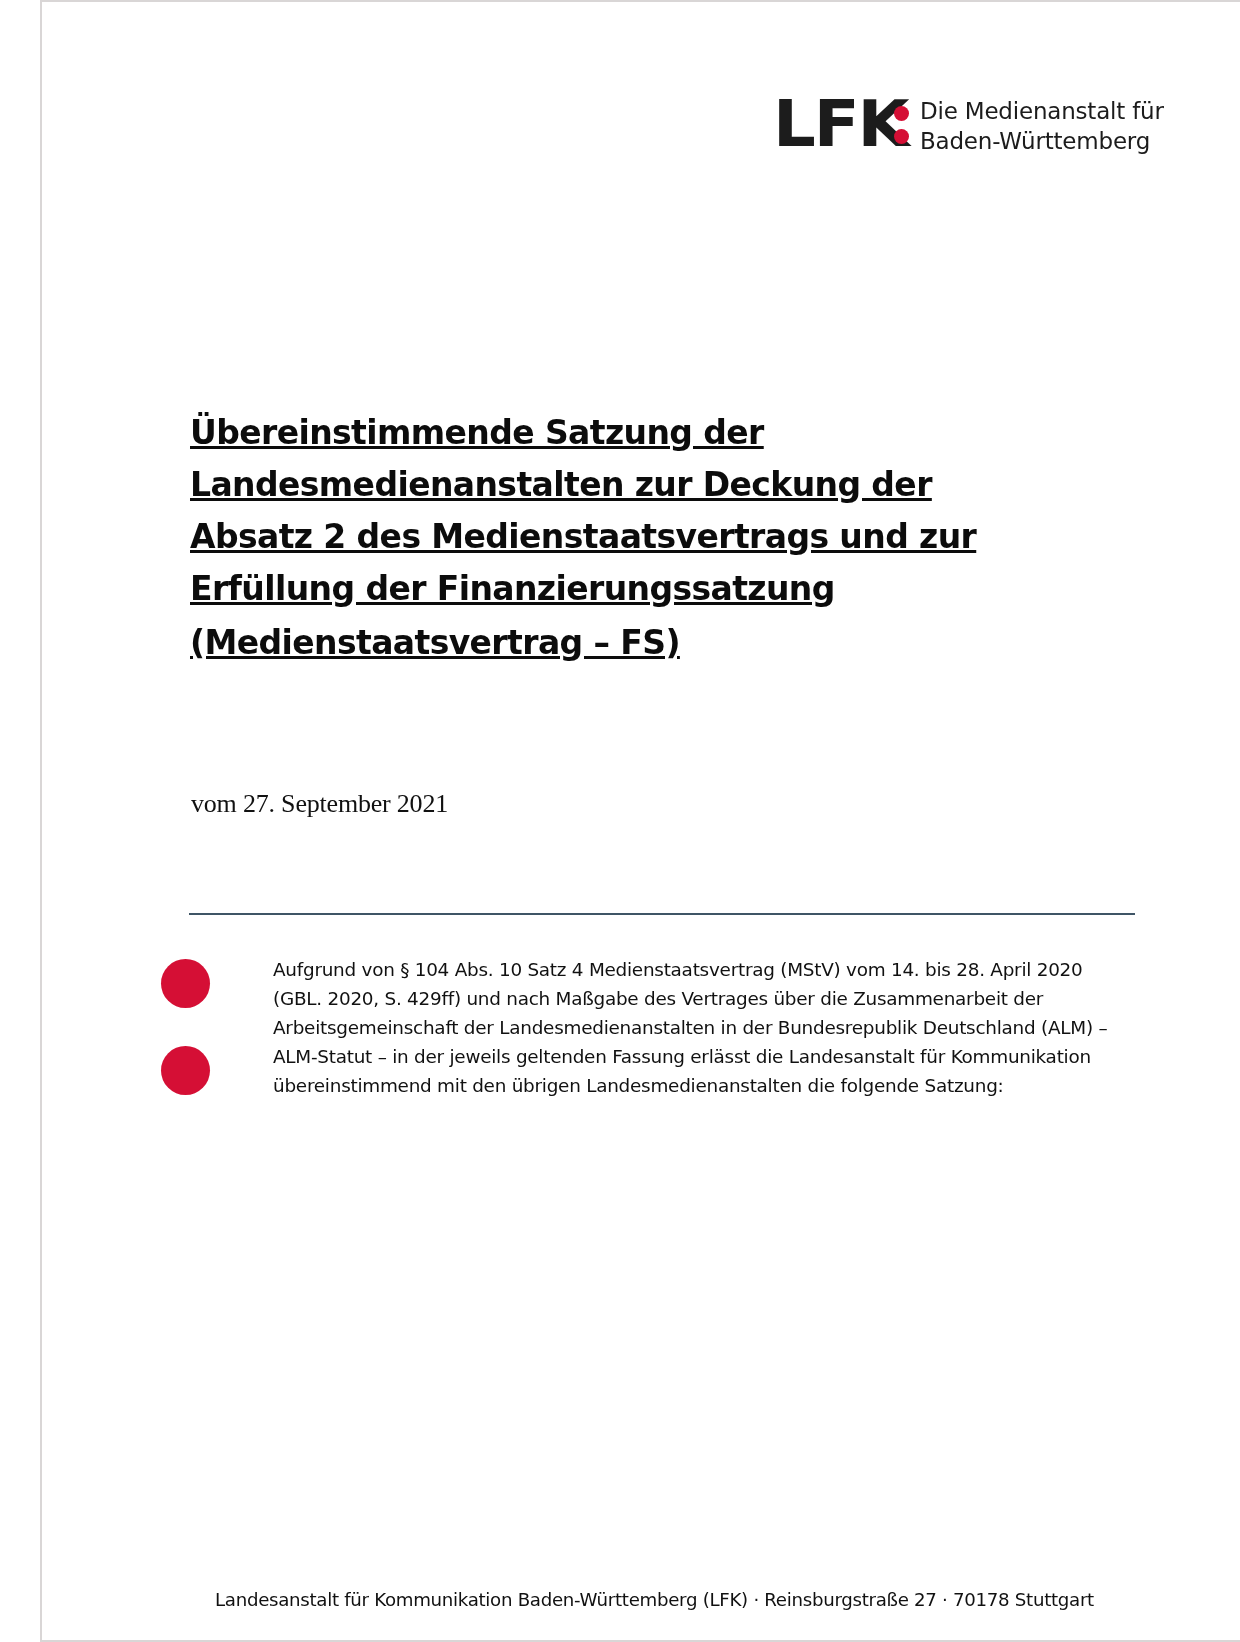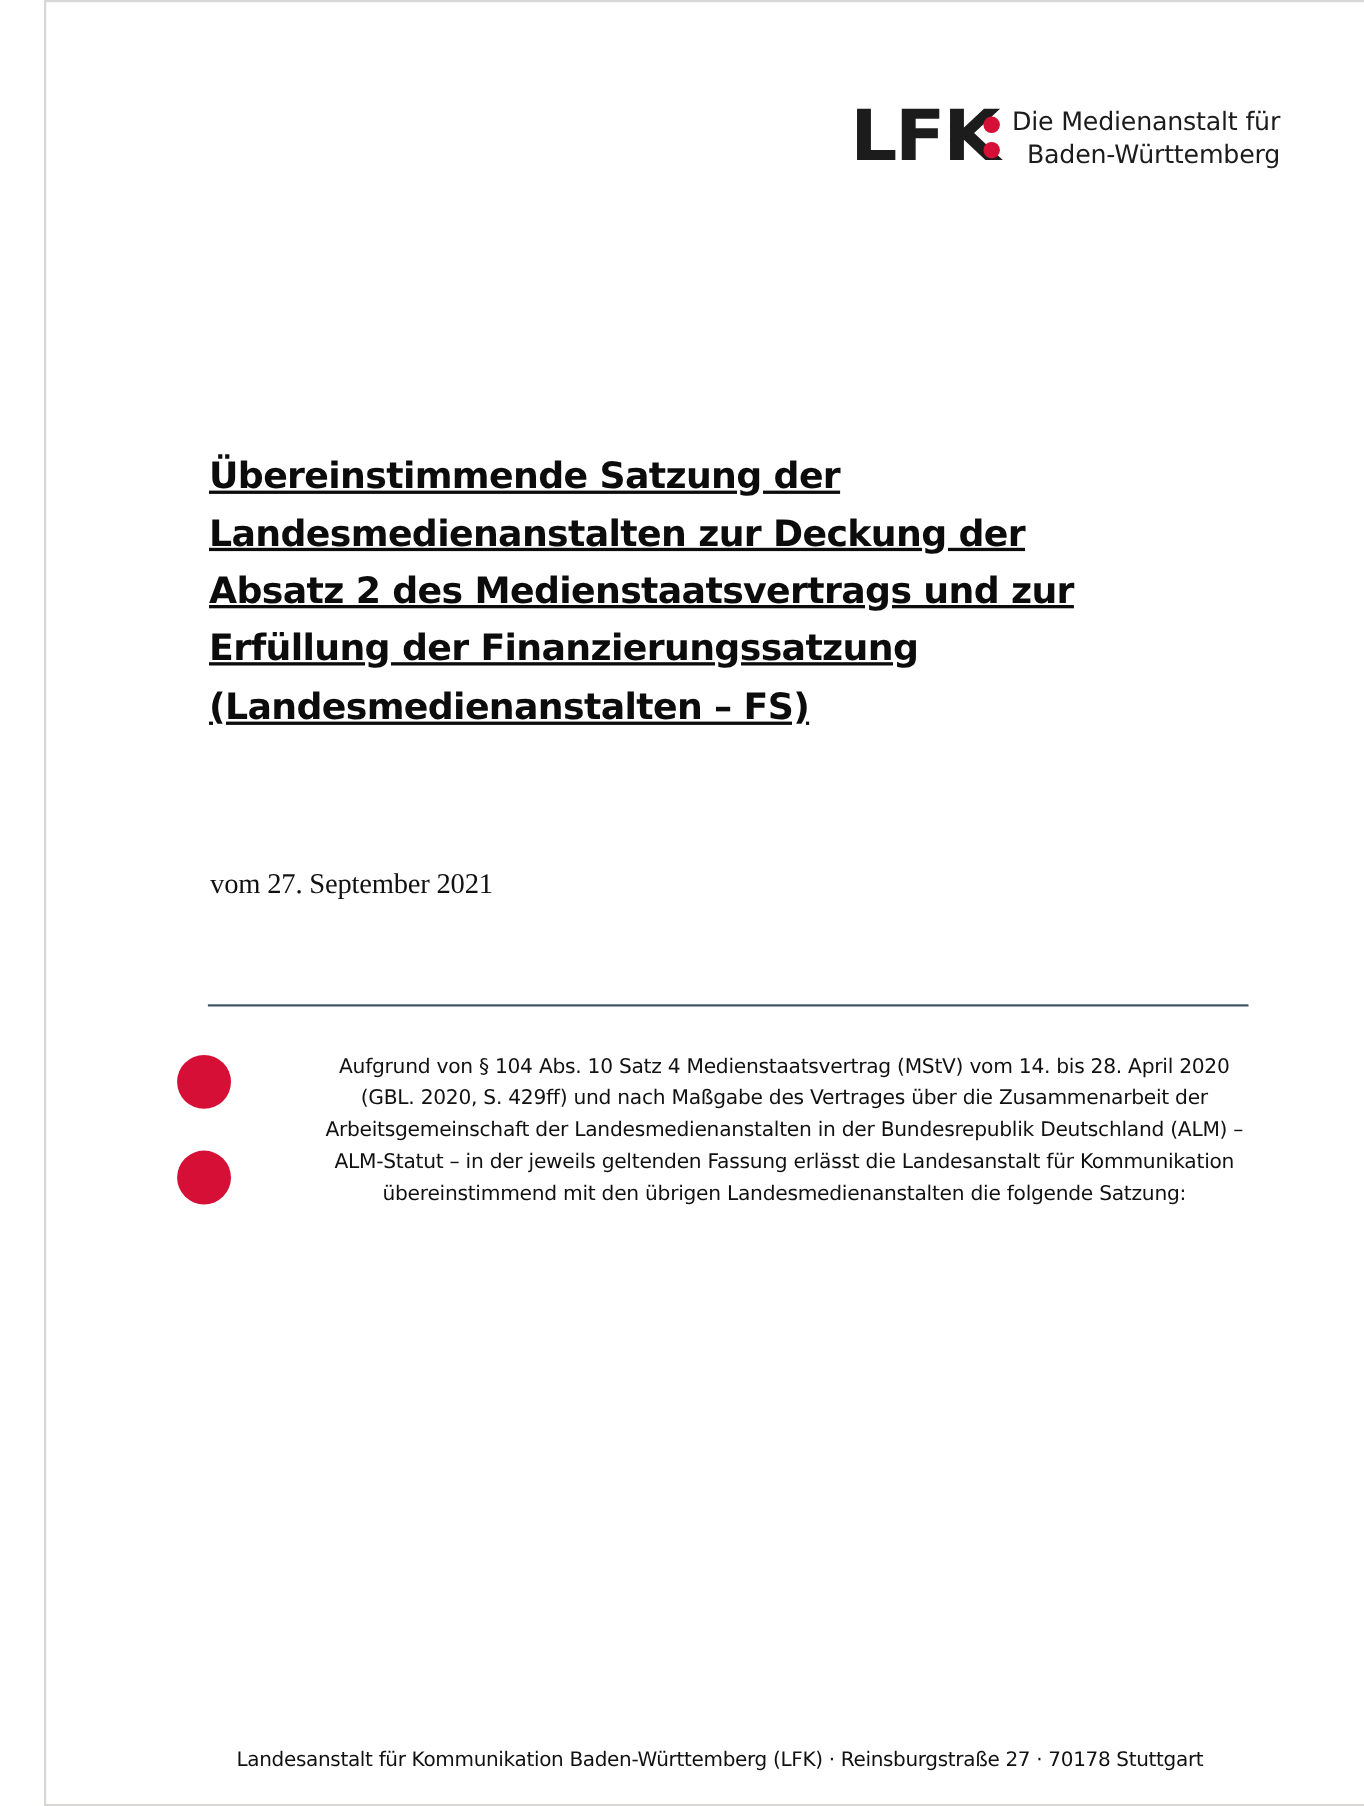--- a/index.html
+++ b/index.html
@@ -62,21 +62,20 @@
     .logo-dot.bottom { top: 35px; }
     .logo-text {
       position: absolute;
       left: 147px;
       top: 2px;
       font-family: "DejaVu Sans", sans-serif;
       font-size: 23px;
       line-height: 30px;
       color: #1c1c1c;
       white-space: nowrap;
-      text-align: right;
     }
     .logo-text div { letter-spacing: -0.2px; }
 
     
     .title {
       position: absolute;
       left: 148px;
       top: 405px;
       width: 900px;
       font-family: "DejaVu Sans", sans-serif;
@@ -122,21 +121,20 @@
     .preamble {
       position: absolute;
       left: 231px;
       top: 953px;
       width: 880px;
       font-family: "DejaVu Sans", sans-serif;
       font-size: 18.4px;
       line-height: 29px;
       color: #111111;
       letter-spacing: -0.25px;
-      text-align: center;
     }
     .preamble .pline { white-space: nowrap; }
 
     .footer {
       position: absolute;
       left: 173px;
       top: 1583px;
       font-family: "DejaVu Sans", sans-serif;
       font-size: 18.2px;
       line-height: 29px;
@@ -160,21 +158,21 @@
       <div>Die Medienanstalt für</div>
       <div>Baden-Württemberg</div>
     </span>
   </div>
 
   <div class="title">
     <div class="line">Übereinstimmende Satzung der</div>
     <div class="line">Landesmedienanstalten zur Deckung der</div>
     <div class="line">Absatz 2 des Medienstaatsvertrags und zur</div>
     <div class="line">Erfüllung der Finanzierungssatzung</div>
-    <div class="line subtitle-line">(Landesmedienanstalten – FS)</div>
+    <div class="line subtitle-line">(Medienstaatsvertrag – FS)</div>
   </div>
 
   <div class="date">vom 27. September 2021</div>
 
   <div class="rule"></div>
 
   <span class="bullet b1"></span>
   <span class="bullet b2"></span>
 
   <div class="preamble">

